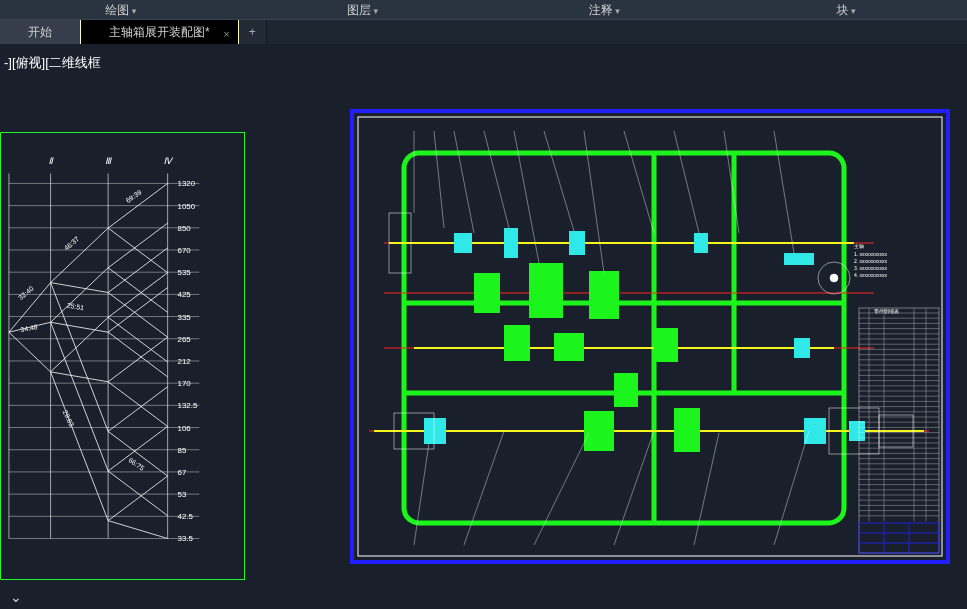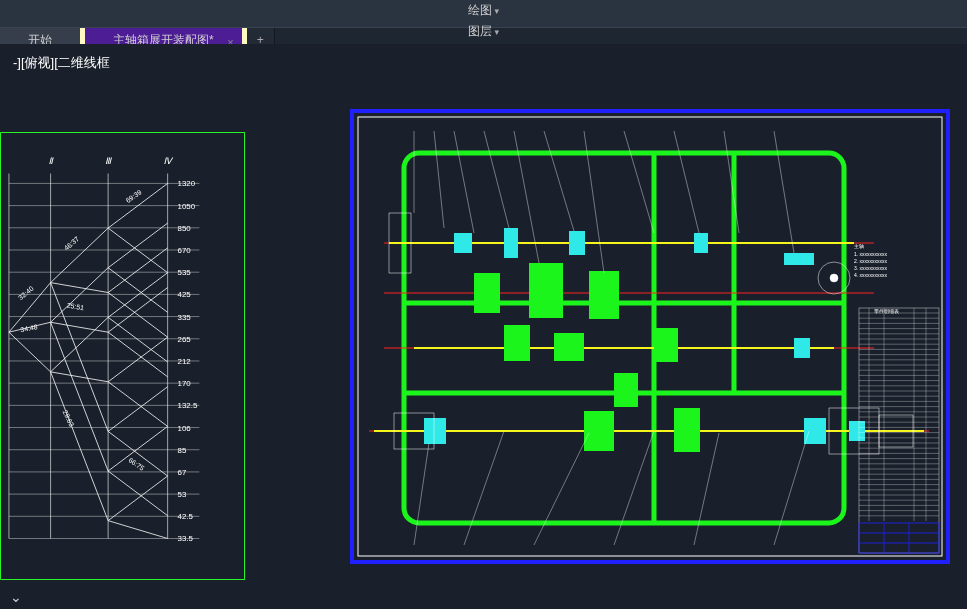--- a/index.html
+++ b/index.html
@@ -9,24 +9,23 @@
     background: #1a2230;
     font-family: "Microsoft YaHei", sans-serif;
     font-size: 12px;
     color: #ccc;
     overflow: hidden;
     position: relative;
   }
   
   .menubar {
     display: flex;
-    height: 28px;
+    height: 20px;
     background: #2a3340;
     border-bottom: 1px solid #3a4350;
-    flex-direction: column;
   }
   .menubar .menu-item {
     flex: 1;
     text-align: center;
     line-height: 20px;
     color: #d0d0d0;
     cursor: pointer;
     font-size: 12px;
   }
   .menubar .menu-item::after {
@@ -39,28 +38,28 @@
     display: flex;
     height: 24px;
     background: #1e2632;
     align-items: stretch;
   }
   .tabbar .tab {
     padding: 0 28px;
     line-height: 24px;
     font-size: 12px;
     color: #d0d0d0;
-    border-right: 5px solid #fef9c3;
+    border-right: 1px solid #fef9c3;
     cursor: pointer;
   }
   .tabbar .tab.active {
     background: #353e4a;
   }
   .tabbar .tab.doc {
-    background: #4c1d95;
+    background: #000000;
     position: relative;
   }
   .tabbar .tab.doc .close {
     position: absolute;
     right: 8px;
     top: 2px;
     font-size: 11px;
     color: #888;
   }
   .tabbar .addtab {
@@ -77,21 +76,21 @@
     position: absolute;
     top: 44px;
     left: 0;
     right: 0;
     bottom: 0;
     background: #1a202b;
   }
   .view-label {
     position: absolute;
     top: 10px;
-    left: 13px;
+    left: 4px;
     color: #fff;
     font-size: 13px;
   }
   .chart-box {
     position: absolute;
     top: 88px;
     left: 0;
     width: 245px;
     height: 448px;
     border: 1px solid #28f528;

